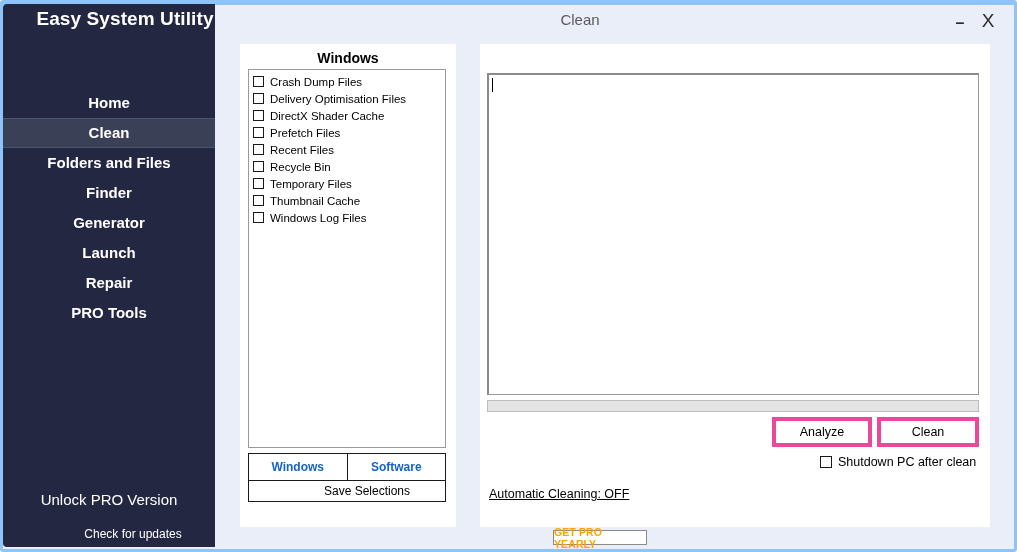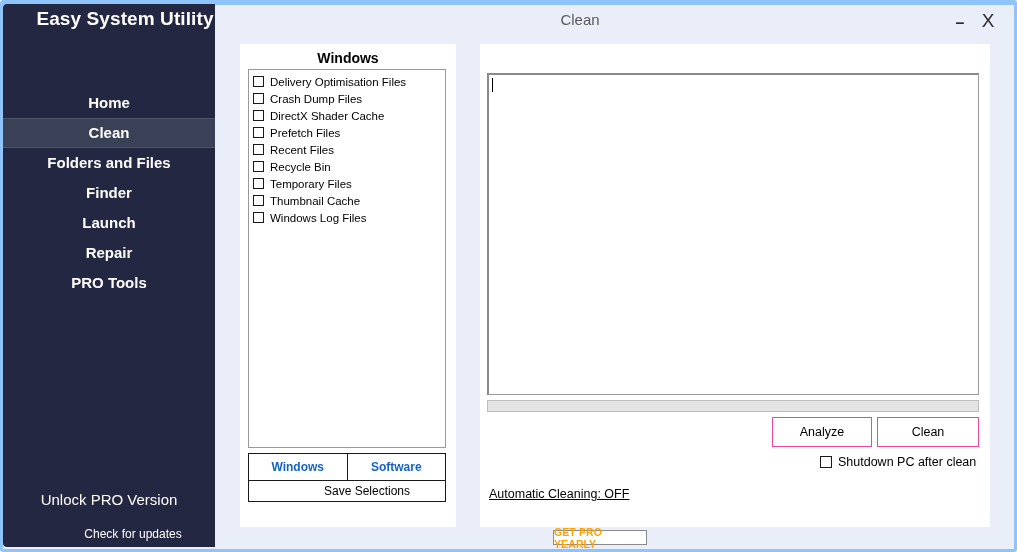--- a/index.html
+++ b/index.html
@@ -271,21 +271,21 @@
     top: 356px;
     width: 492px;
     height: 12px;
     box-sizing: border-box;
     background: #e4e4e4;
     border: 1px solid #bdbdbd;
   }
   .btn {
     position: absolute;
     box-sizing: border-box;
-    border: 1px solid #ec4899;
+    border: 4px solid #ec4899;
     background: #ffffff;
     color: #000000;
     font-size: 12.5px;
     display: flex;
     align-items: center;
     justify-content: center;
     cursor: default;
   }
   .btn-analyze { left: 292px; top: 373px; width: 100px; height: 30px; }
   .btn-clean   { left: 397px; top: 373px; width: 102px; height: 30px; }
@@ -342,38 +342,39 @@
   <div class="win-btn win-min">–</div>
   <div class="win-btn win-close">X</div>
 
   <div class="sidebar">
     <div class="brand">Easy System Utility</div>
     <div class="nav" id="nav-host">
         <div class="nav-item">Home</div>
         <div class="nav-item active">Clean</div>
         <div class="nav-item">Folders and Files</div>
         <div class="nav-item">Finder</div>
+        <div class="nav-item">Generator</div>
         <div class="nav-item">Launch</div>
         <div class="nav-item">Repair</div>
         <div class="nav-item">PRO Tools</div>
       </div>
     <div class="unlock-pro">Unlock PRO Version</div>
     <div class="check-updates">Check for updates</div>
   </div>
 
   <div class="card-left">
     <div class="card-left-title">Windows</div>
     <div class="checklist" id="checklist-host">
         <div class="chk-row">
           <span class="chk-box"></span>
+          <span class="chk-label">Crash Dump Files</span>
+        </div>
+        <div class="chk-row">
+          <span class="chk-box"></span>
           <span class="chk-label">Delivery Optimisation Files</span>
-        </div>
-        <div class="chk-row">
-          <span class="chk-box"></span>
-          <span class="chk-label">Crash Dump Files</span>
         </div>
         <div class="chk-row">
           <span class="chk-box"></span>
           <span class="chk-label">DirectX Shader Cache</span>
         </div>
         <div class="chk-row">
           <span class="chk-box"></span>
           <span class="chk-label">Prefetch Files</span>
         </div>
         <div class="chk-row">

